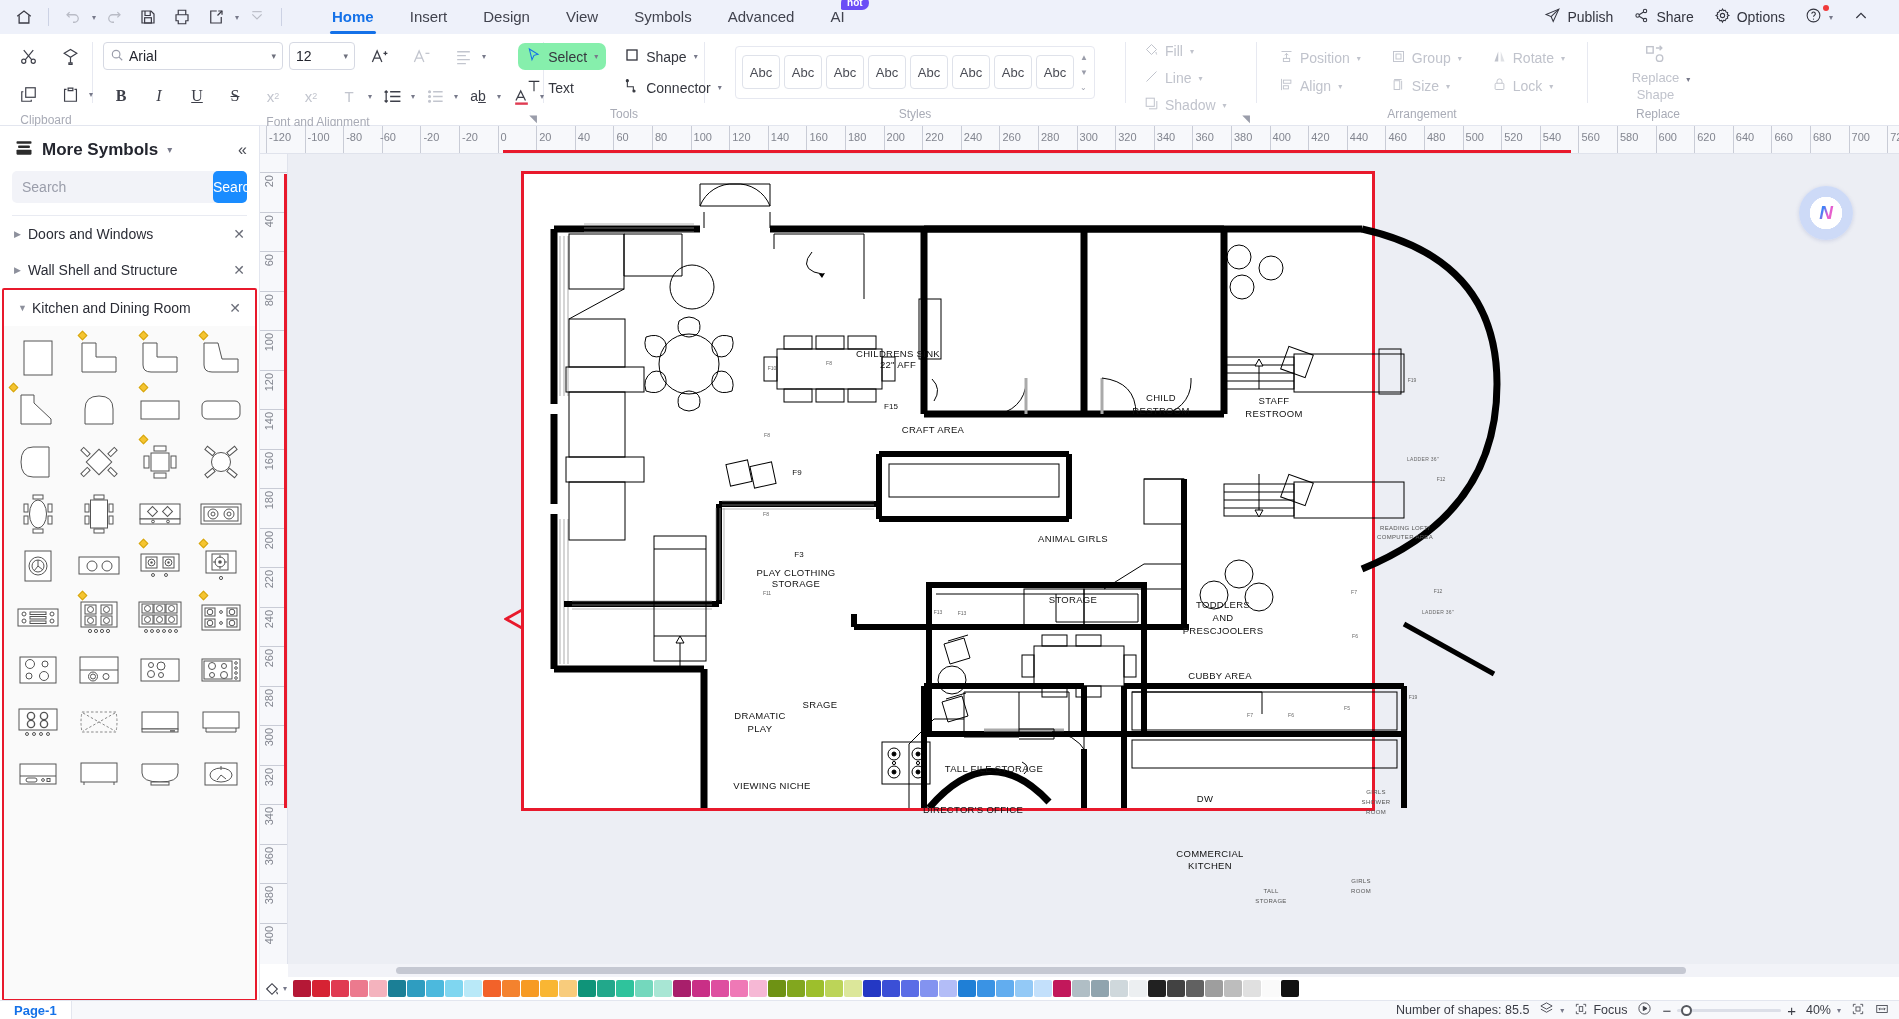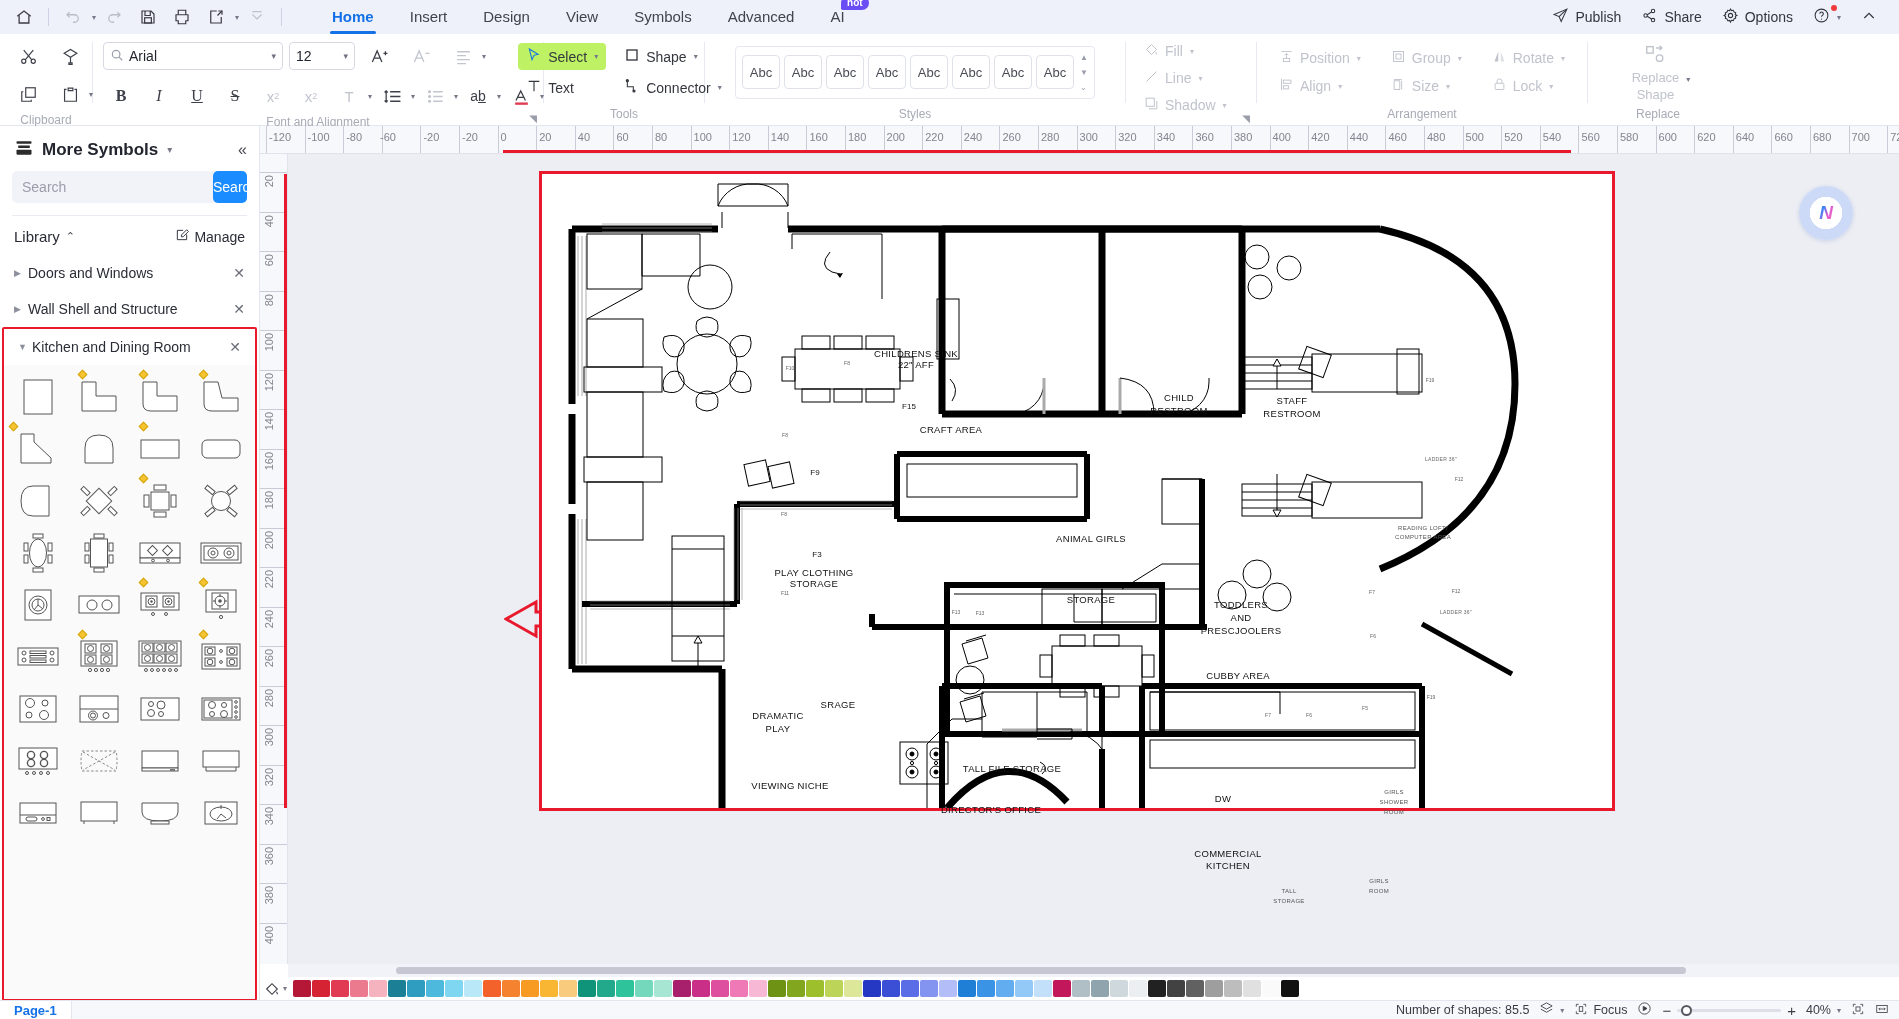--- a/index.html
+++ b/index.html
@@ -35,21 +35,21 @@
   .tab.active { color:#1471e8; font-weight:bold; }
   .tab.active:after {
     content:""; position:absolute; left:16px; right:16px; bottom:0; height:3px;
     background:#1471e8; border-radius:2px;
   }
   .hotbadge {
     position:absolute; top:-4px; right:-6px; background:#6b4df6; color:#fff;
     font-size:10px; font-weight:bold; padding:1px 6px; border-radius:8px 8px 8px 2px;
     line-height:12px;
   }
-  .tr-actions { margin-left:auto; display:flex; align-items:center; gap:4px; padding-right:14px; }
+  .tr-actions { margin-left:auto; display:flex; align-items:center; gap:4px; padding-right:22px; }
   .tr-item {
     display:flex; align-items:center; gap:6px; padding:4px 8px; border-radius:4px;
     font-size:14px; color:#33353f; cursor:pointer; position:relative;
   }
   .reddot { position:absolute; width:6px; height:6px; border-radius:50%; background:#f03a3a; top:2px; right:12px; }
 
   
   .ribbon {
     position:absolute; left:0; top:34px; width:1899px; height:92px;
     background:#ffffff; border-bottom:1px solid #e3e6ef; display:flex;
@@ -83,21 +83,21 @@
     display:flex; align-items:center; width:66px; height:28px;
     border:1px solid #d6d9e3; border-radius:4px; background:#fff; padding:0 6px;
   }
   .sizebox input { border:0; outline:0; font-size:14px; width:100%; font-family:"Liberation Sans",sans-serif; color:#23252e; }
   .drop-arrow { font-size:9px; color:#6e707d; cursor:pointer; }
 
   .txtbtn {
     display:flex; align-items:center; gap:6px; padding:4px 8px; border-radius:4px;
     font-size:14px; cursor:pointer; color:#35373f; white-space:nowrap;
   }
-  .txtbtn.sel { background:#bef264; }
+  .txtbtn.sel { background:#86efac;border-radius:7px; }
   .txtbtn.dim, .txtbtn.dim * { color:#c0c3cc; }
 
   .tools-grid { display:grid; grid-template-columns:auto auto; gap:4px 10px; }
   .styles-wrap {
     display:flex; align-items:center; gap:4px; border:1px solid #e6e8f0; border-radius:4px;
     padding:6px 6px; background:#fff;
   }
   .abc {
     width:38px; height:34px; border:1px solid #dfe2ea; border-radius:4px;
     display:flex; align-items:center; justify-content:center; font-size:13px; color:#4a4c55;
@@ -179,21 +179,21 @@
   }
   .rh-active { position:absolute; bottom:0; height:3px; background:#e8192c; }
   .rv-active { position:absolute; right:0; width:3px; background:#e8192c; }
 
   
   .canvas {
     position:absolute; left:288px; top:154px; width:1611px; height:810px;
     background:#eceef4; overflow:hidden;
   }
   .page {
-    position:absolute; left:254px; top:20px; width:1070px; height:634px;
+    position:absolute; left:236px; top:20px; width:848px; height:634px;
     background:#ffffff; outline:3px solid #e8192c;
   }
   .ai-orb {
     position:absolute; right:46px; top:32px; width:54px; height:54px; border-radius:50%;
     background:radial-gradient(circle at 50% 50%, #ffffff 0 42%, #cddaf7 43% 100%);
     display:flex; align-items:center; justify-content:center; cursor:pointer;
     box-shadow:0 1px 4px rgba(60,80,160,.18);
   }
   .ai-inner {
     width:34px;height:34px;border-radius:50%;background:#fff;display:flex;
@@ -700,34 +700,20 @@
       <span class="caret-sm" style="font-size:10px;">▾</span>
       <span class="collapse">«</span>
     </div>
 
     <div class="searchrow">
       <input type="text" placeholder="Search" style="">
       <div class="searchbtn">Search</div>
     </div>
     <div class="lp-divider"></div>
 
-    <div class="libraryrow">
-      <span>Library</span>
-      <span style="margin-left:6px;font-size:11px;color:#4a4c55;">⌃</span>
-      <span class="manage">
-        <span>
-          <svg width="14" height="14" viewBox="0 0 24 24" fill="none" stroke="currentColor" stroke-width="1.6">
-              <path d="M4 4h10"></path>
-              <path d="M4 4v16h16V11"></path>
-              <path d="M20 3l-9 9v3h3l9-9z"></path>
-            </svg>
-        </span>
-        <span>Manage</span>
-      </span>
-    </div>
 
     <div class="catrow">
       <span class="tri">▶</span>
       <span>Doors and Windows</span>
       <span class="x">✕</span>
     </div>
     <div class="catrow">
       <span class="tri">▶</span>
       <span>Wall Shell and Structure</span>
       <span class="x">✕</span>

